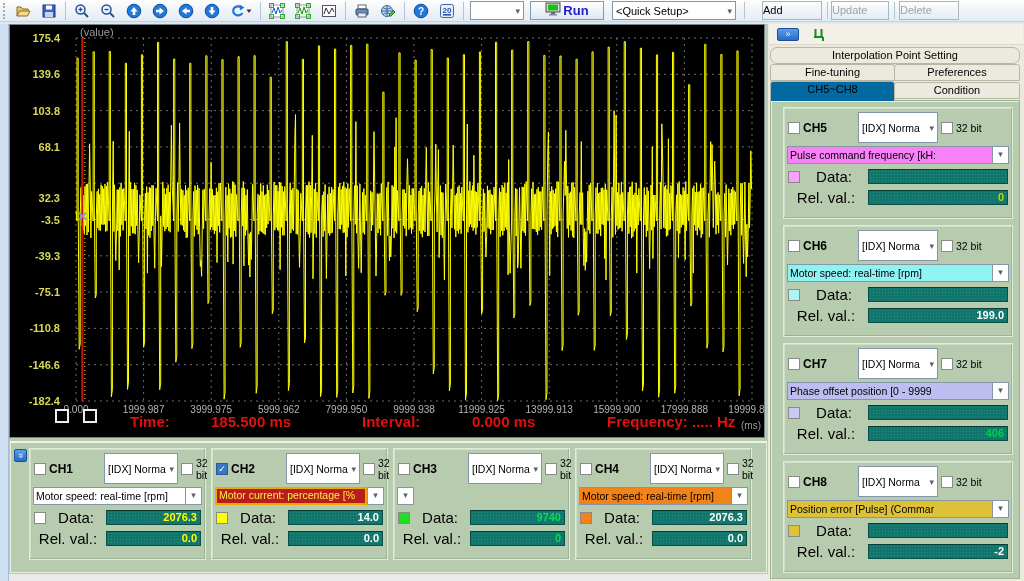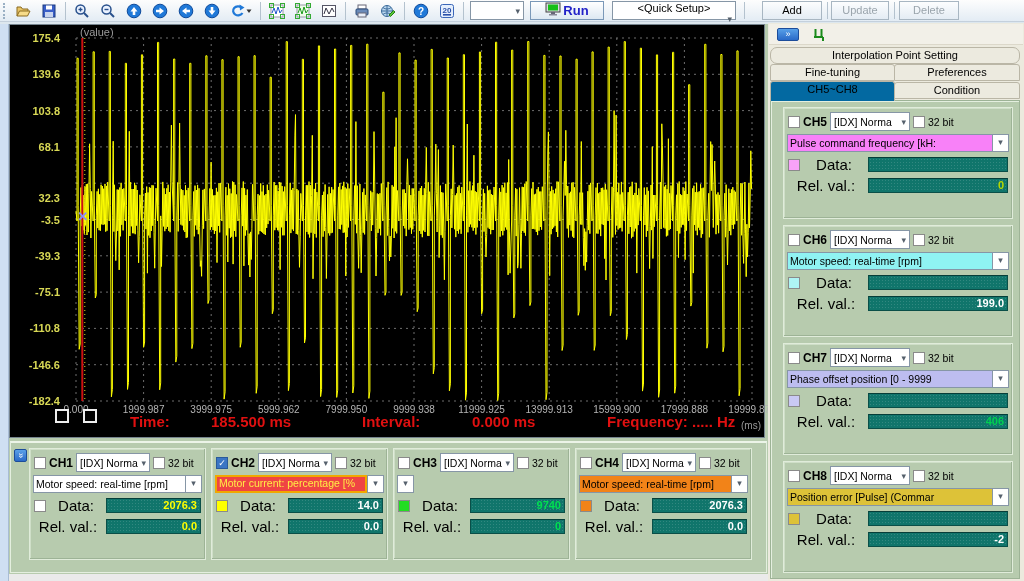--- a/index.html
+++ b/index.html
@@ -15,22 +15,22 @@
   .tb-btn { width:26px; height:20px; display:flex; align-items:center; justify-content:center; flex:0 0 auto; }
   .tb-btn.wide { width:32px; }
   .tb-abs { position:absolute; top:1px; height:19px; }
   .combo { background:#fff; border:1px solid #8696a6; display:flex; align-items:center;
     font-size:11px; padding:0 3px; }
   .combo .chev { margin-left:auto; color:#55606c; font-size:9px; }
   #device-combo { left:470px; width:54px; }
   #run-button { left:530px; width:74px; display:flex; align-items:center; justify-content:center; gap:2px;
     border:1px solid #7a98b8; background:linear-gradient(#ffffff,#dde8f2); cursor:default; }
   #run-button .run-text { font-weight:bold; font-size:13px; color:#2121c8; }
-  #quick-setup-combo { left:612px; width:124px;flex-direction:column; }
-  .tb-push { position:absolute; top:1px; height:19px; text-align:center; line-height:17px;
+  #quick-setup-combo { left:612px; width:124px; }
+  .tb-push { position:absolute; top:1px; height:19px; text-align:left; line-height:17px;
     border:1px solid #a8b6c2; background:linear-gradient(#fcfdfe,#e4ecf4); font-size:11px; }
   #add-button { left:762px; width:60px; }
   #update-button { left:831px; width:58px; color:#9aa4ac; }
   #delete-button { left:899px; width:60px; color:#9aa4ac; }
   .tb-sep-abs { position:absolute; top:2px; width:1px; height:17px; background:#b4c2ce; }
 
   
   #top-gap { position:absolute; left:0; top:22px; width:1024px; height:2px; background:#dde7ee; }
   #left-strip { position:absolute; left:0; top:24px; width:9px; height:557px; background:#cfdff2; border-right:1px solid #a8bcd4; }
   #bottom-strip { position:absolute; left:9px; top:574px; width:759px; height:7px; background:#eaeaea; }
@@ -56,21 +56,21 @@
   #collapse-button span { display:inline-block; transform:rotate(90deg); }
   #bottom-channels { position:absolute; left:18px; top:5px; display:flex; gap:5px; }
   .ch-box { width:177px; height:112px; border:1px solid #e0ecda;
     box-shadow:inset -1px -1px 0 #9db396, inset 1px 1px 0 #cfdfc8; }
   .ch-box.wide { width:230px; height:112px; }
   .ch-row1 { display:flex; align-items:center; gap:3px; margin:4px 2px 3px 4px; }
   .cb { width:12px; height:12px; background:#fff; border:1px solid #8a8a8a; flex:0 0 12px;
     font-size:9px; line-height:10px; text-align:center; color:#fff; }
   .cb.checked { background:#3b76c4; border-color:#2a5a9a; }
   .ch-id { font-weight:bold; font-size:12px; }
-  .mode-combo { width:74px; height:19px; flex:0 0 74px; overflow:hidden; }
+  .mode-combo { width:74px; height:31px; flex:0 0 74px; overflow:hidden;margin-left:28px; }
   .wide .mode-combo { width:80px; flex-basis:80px; }
   .mode-text { white-space:nowrap; overflow:hidden; font-size:10.5px; }
   .bits-label { font-size:10.5px; }
   .ch-row2 { display:flex; margin:0 3px; height:18px; }
   .signal-text { flex:1; font-size:10.5px; line-height:16px; padding:0 2px;
     border:1px solid #8696a6; border-right:none; white-space:nowrap; overflow:hidden; }
   .signal-chev { width:17px; background:#fff; border:1px solid #8696a6; text-align:center;
     color:#55606c; font-size:9px; line-height:15px; }
   .ch-row3, .ch-row4 { display:flex; align-items:center; gap:4px; margin:4px 4px 0 4px; }
   .swatch { width:12px; height:12px; border:1px solid #8a8a8a; flex:0 0 12px; }
@@ -359,21 +359,21 @@
       <span class="cb enable-cb checked">✓</span>
       <span class="ch-id">CH2</span>
       <span class="combo mode-combo">
         <span class="mode-text">[IDX] Norma</span>
         <span class="chev">▾</span>
       </span>
       <span class="cb bits-cb"></span>
       <span class="bits-label">32 bit</span>
     </div>
     <div class="ch-row2">
-      <span class="signal-text" style="background: #ef4444; color: rgb(255, 238, 68); border: 2px solid rgb(240, 168, 0); line-height: 12px;">Motor current: percentage [%</span>
+      <span class="signal-text" style="background: #b91c1c; color: rgb(255, 238, 68); border: 2px solid rgb(240, 168, 0); line-height: 12px;">Motor current: percentage [%</span>
       <span class="signal-chev">▾</span>
     </div>
     <div class="ch-row3">
       <span class="swatch" style="background: rgb(255, 255, 0);"></span>
       <span class="fl data-label">Data:</span>
       <span class="field data-field" style="color: rgb(255, 255, 255);">14.0</span>
     </div>
     <div class="ch-row4">
       <span class="fl rel-label">Rel. val.:</span>
       <span class="field rel-field" style="color: rgb(255, 255, 255);">0.0</span>

